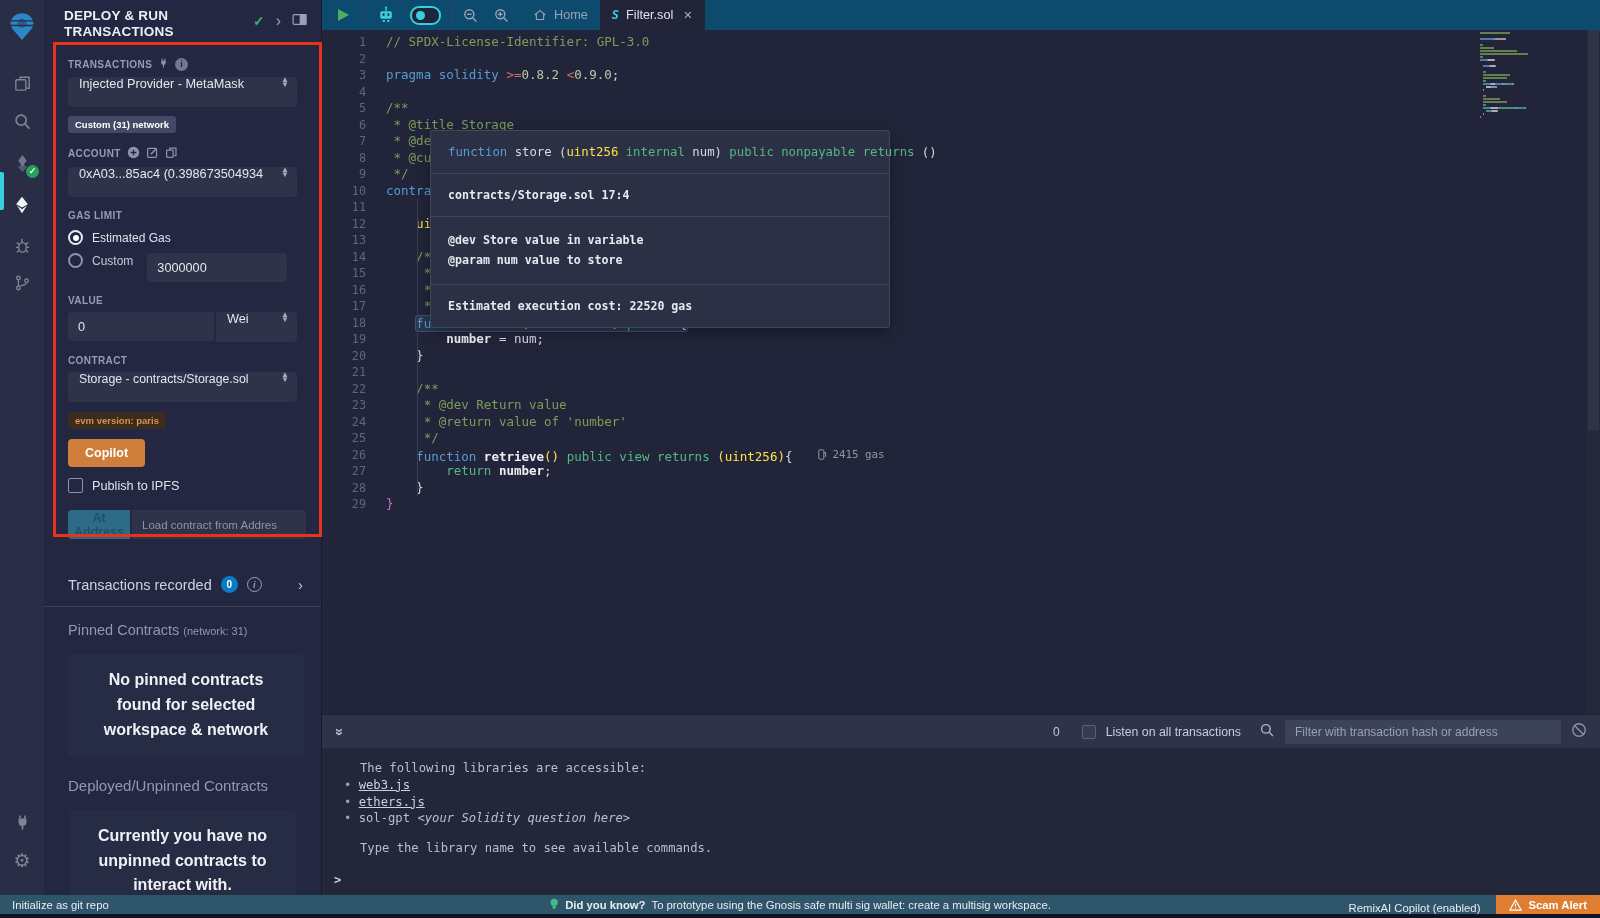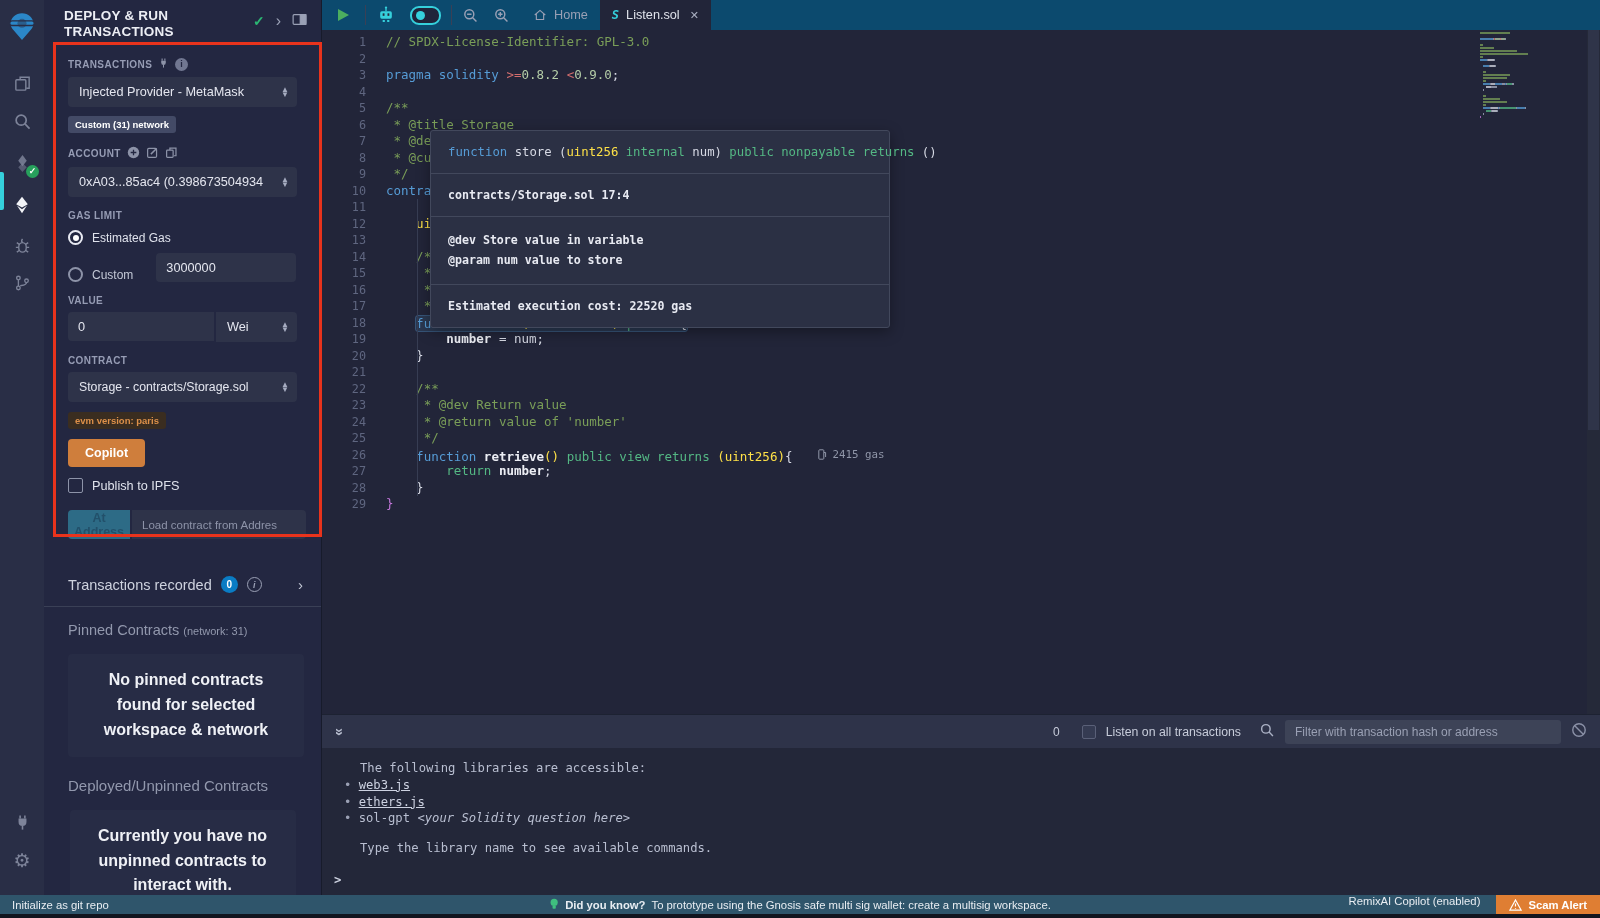--- a/index.html
+++ b/index.html
@@ -29,34 +29,34 @@
   .check-glyph{color:#2bb673;font-weight:bold;font-size:14px;}
   .chev-glyph{color:#9aa0b5;font-size:16px;line-height:12px;}
 
   #red-annotation{position:absolute;left:53px;top:42px;width:263px;height:489px;
                   border:3px solid #e8331c;z-index:60;pointer-events:none;}
 
   .panel-body{padding:13px 24px 0 24px;}
   .form-label{font-size:10px;font-weight:bold;letter-spacing:.4px;color:#969cb4;display:flex;align-items:center;gap:6px;}
   .info-i{width:13px;height:13px;border-radius:50%;background:#717791;color:#232741;font-size:9px;
           font-weight:bold;text-align:center;line-height:13px;font-style:normal;display:inline-block;}
-  .select{background:#2e3349;border-radius:4px;height:30px;display:flex;align-items:center;
+  .select{background:#2e3349;border-radius:4px;height:30px;display:flex;
           padding:0 8px 0 11px;color:#e4e6ef;font-size:12.7px;margin-top:6px;}
   .select .sel-text{flex:1;white-space:nowrap;overflow:hidden;}
   .stepper{color:#a6acc0;display:flex;flex-direction:column;line-height:5px;font-size:8px;margin-left:4px;}
   .pill{display:inline-block;background:#434a66;color:#fff;font-size:9.5px;font-weight:bold;
         border-radius:3px;padding:3px 7px;margin-top:9px;}
   .sec{margin-top:13px;}
   .radio-row{display:flex;align-items:center;gap:9px;margin-top:9px;font-size:12px;color:#dfe2ec;}
   .radio{width:15px;height:15px;border-radius:50%;border:2px solid #8d93a8;box-sizing:border-box;position:relative;}
   .radio.sel{border-color:#e8eaf2;}
   .radio.sel::after{content:"";position:absolute;left:2.5px;top:2.5px;width:6px;height:6px;border-radius:50%;background:#fff;}
   .text-input{background:#2e3349;border:none;border-radius:4px;height:29px;color:#e4e6ef;
               font-size:12.7px;padding:0 10px;box-sizing:border-box;outline:none;font-family:"Liberation Sans",sans-serif;}
-  .gas-custom-row{display:flex;align-items:flex-end;gap:9px;margin-top:8px;}
+  .gas-custom-row{display:flex;align-items:flex-start;margin-top:8px;}
   .value-row{display:flex;gap:2px;margin-top:6px;}
   .evm-pill{display:inline-block;background:#3a2d20;color:#dd9049;font-size:9.5px;font-weight:bold;
             border-radius:3px;padding:3px 7px;margin-top:10px;}
   #deploy-btn{background:#cf7e3c;color:#fff;font-weight:bold;font-size:12.5px;border:none;border-radius:4px;
               padding:7px 17px;margin-top:10px;cursor:pointer;display:block;}
   .chk-row{display:flex;align-items:center;gap:9px;margin-top:11px;color:#dfe2ec;font-size:12.7px;}
   .chk{width:15px;height:15px;border:1.5px solid #8d93a8;border-radius:2px;box-sizing:border-box;}
   .ataddr-row{display:flex;gap:2px;margin-top:17px;}
   #at-address-btn{background:#2d6b86;color:#22506a;font-weight:bold;font-size:12.5px;border:none;
                   border-radius:4px 0 0 4px;width:93px;height:29px;}
@@ -139,21 +139,21 @@
   #terminal li::before{content:"• ";color:#9aa0b4;}
   .tlink{color:#ccd1e0;text-decoration:underline;}
   .thint{font-style:italic;}
   #prompt{position:absolute;left:12px;bottom:8px;font-weight:bold;color:#cdd2e0;}
 
   
   #status-bar{position:absolute;left:0;top:895px;right:0;height:19px;background:#2f556b;
               display:flex;align-items:center;color:#e8edf2;font-size:11.3px;z-index:70;}
   #status-left{padding-left:12px;}
   #status-tip{position:absolute;left:50%;transform:translateX(-50%);display:flex;align-items:center;gap:6px;white-space:nowrap;}
-  #status-right{margin-left:auto;display:flex;align-items:flex-start;height:100%;}
+  #status-right{margin-left:auto;display:flex;align-items:flex-end;height:100%;}
   #copilot-label{margin-right:16px;}
   #scam-btn{background:#df7e33;color:#fff;font-weight:bold;height:100%;display:flex;align-items:center;
             gap:6px;padding:0 13px;border:none;font-size:11.3px;}
   #bottom-strip{position:absolute;left:0;top:914px;right:0;height:4px;background:#12151f;}
 </style>
 </head>
 <body>
 
 <div id="rail">
   <div id="active-indicator"></div>
@@ -391,21 +391,21 @@
       </svg>
     </div>
     <div class="tab" style="margin-left:4px;">
       <svg width="14" height="14" viewBox="0 0 20 20" fill="none" stroke="#9aa0b5" stroke-width="1.6">
         <path d="M2.5 10L10 3.5 17.5 10M4.8 8.5V16.5h10.4V8.5"></path>
       </svg>
       <span>Home</span>
     </div>
     <div class="tab active">
       <span class="sol-glyph">S</span>
-      <span>Listen.sol</span>
+      <span>Filter.sol</span>
       <span class="tab-close">✕</span>
     </div>
   </div>
 
   <div id="code-area">
     <div id="gutter" class="mono">
         <div class="ln">1</div>
         <div class="ln">2</div>
         <div class="ln">3</div>
         <div class="ln">4</div>

